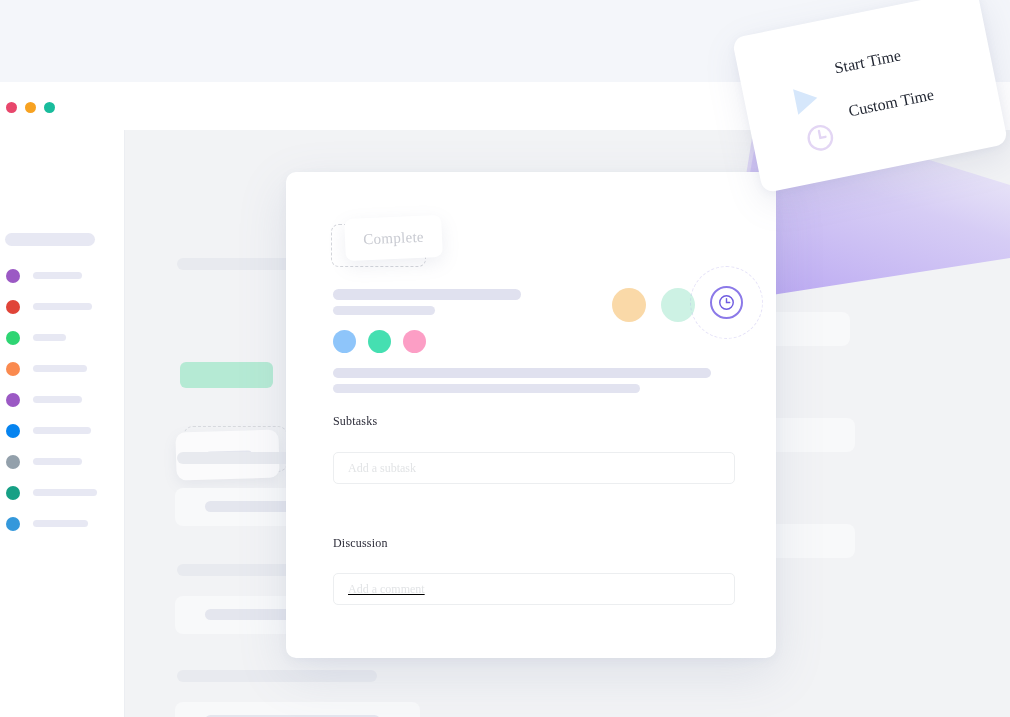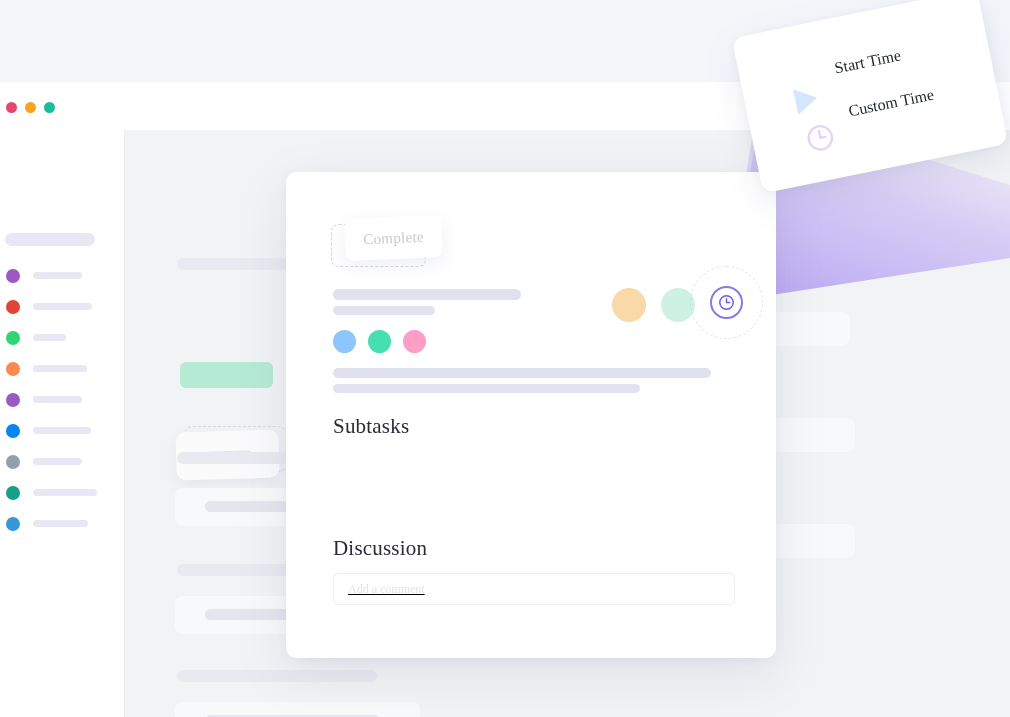--- a/index.html
+++ b/index.html
@@ -173,21 +173,21 @@
     width: 378px; height: 10px; border-radius: 5px; background: #e0e1ef;
   }
   .desc-bar-2 {
     position: absolute; left: 333px; top: 384px;
     width: 307px; height: 9px; border-radius: 5px; background: #e2e3f0;
   }
 
   .section-head {
     position: absolute; left: 333px;
     font-family: "Liberation Serif", serif;
-    font-size: 21px; color: #2b2b38; letter-spacing: .2px;
+    font-size: 12px; color: #2b2b38; letter-spacing: .2px;
   }
   .sec-subtasks { top: 414px; }
   .sec-discussion { top: 536px; }
 
   .field {
     position: absolute; left: 333px;
     width: 402px; height: 32px;
     border: 1px solid #eceef0;
     border-radius: 5px;
     background: #ffffff;
@@ -352,20 +352,23 @@
     <svg width="17" height="17" viewBox="0 0 24 24" fill="none">
       <circle cx="12" cy="12" r="9.5" stroke="#6f5ce0" stroke-width="2"></circle>
       <path d="M12 6.5 V12 H16.5" stroke="#6f5ce0" stroke-width="2" stroke-linecap="round"></path>
     </svg>
   </div>
 
   <div class="desc-bar-1"></div>
   <div class="desc-bar-2"></div>
 
   <div class="section-head sec-subtasks">Subtasks</div>
+  <div class="field field-subtask">
+    <span>Add a subtask</span>
+  </div>
 
   <div class="section-head sec-discussion">Discussion</div>
   <div class="field field-comment">
     <span>Add a comment</span>
   </div>
 
   <div class="float-card">
     <div class="fc-play"></div>
     <div class="fc-label fc-start">Start Time</div>
     <svg class="fc-clock" viewBox="0 0 24 24" fill="none">

